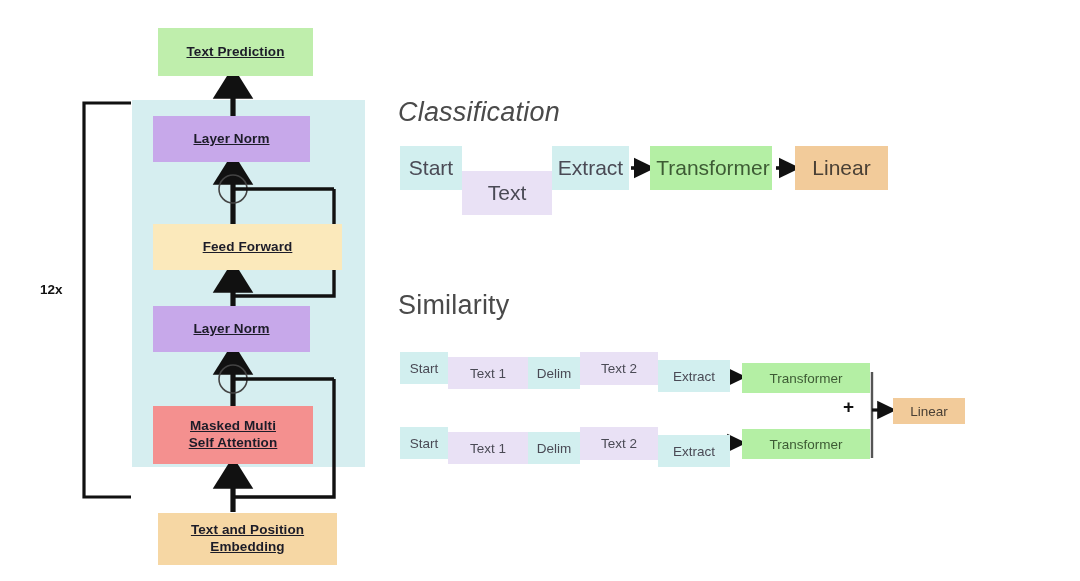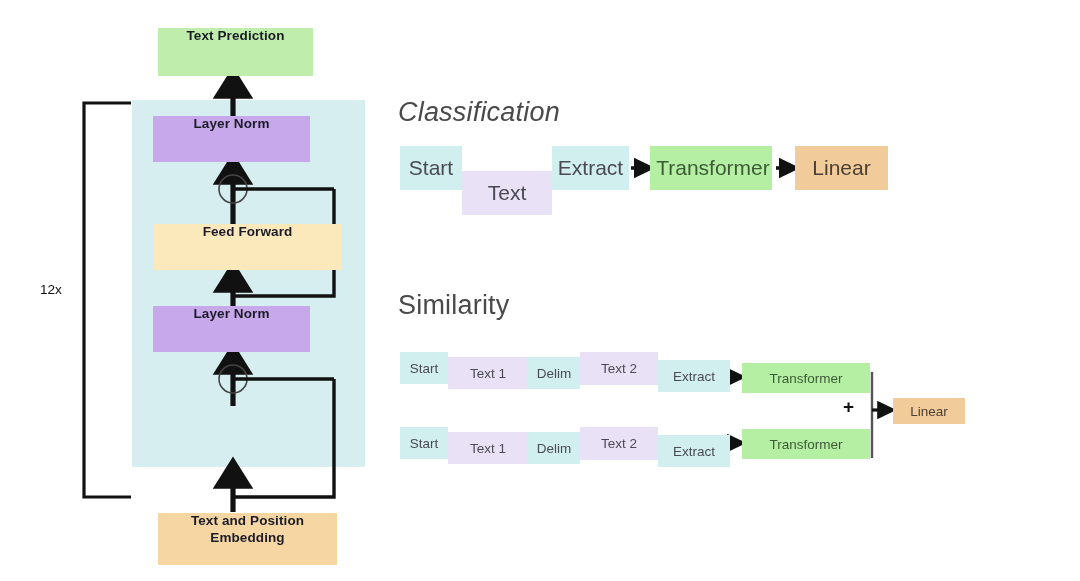--- a/index.html
+++ b/index.html
@@ -19,28 +19,29 @@
     left: 0; top: 0;
     width: 1080px;
     height: 581px;
     background: #ffffff;
   }
 
   
   .block {
     position: absolute;
     display: flex;
-    align-items: flex-start;
+    align-items: center;
     justify-content: center;
     text-align: center;
     font-weight: bold;
     color: #1c1c28;
     line-height: 1.25;
     font-size: 13.5px;
     letter-spacing: 0.1px;
+    text-decoration: underline;
   }
   #decoder-container {
     position: absolute;
     left: 132px; top: 100px;
     width: 233px; height: 367px;
     background: #d6eef0;
   }
   #text-prediction {
     left: 158px; top: 28px; width: 155px; height: 48px;
     background: #bfeeac;
@@ -63,21 +64,21 @@
   }
   #text-position-embedding {
     left: 158px; top: 513px; width: 179px; height: 52px;
     background: #f6d7a4;
   }
 
   .repeat-label {
     position: absolute;
     left: 40px; top: 282px;
     font-size: 13.5px;
-    font-weight: normal;
+    font-weight: bold;
     color: #111;
   }
 
   
   .section-title {
     position: absolute;
     font-size: 27px;
     font-weight: 400;
     color: #4a4a4a;
     letter-spacing: 0.2px;
@@ -201,20 +202,26 @@
   </div>
 
   <div class="block" id="feed-forward">
     <span>Feed Forward</span>
   </div>
 
   <div class="block" id="layer-norm-1">
     <span>Layer Norm</span>
   </div>
 
+  <div class="block" id="masked-attention">
+    <span>
+      <span>Masked Multi</span><br>
+      <span>Self Attention</span>
+    </span>
+  </div>
 
   <div class="block" id="text-position-embedding">
     <span>
       <span>Text and Position</span><br>
       <span>Embedding</span>
     </span>
   </div>
 
   <div class="section-title" id="title-classification">Classification</div>
 

